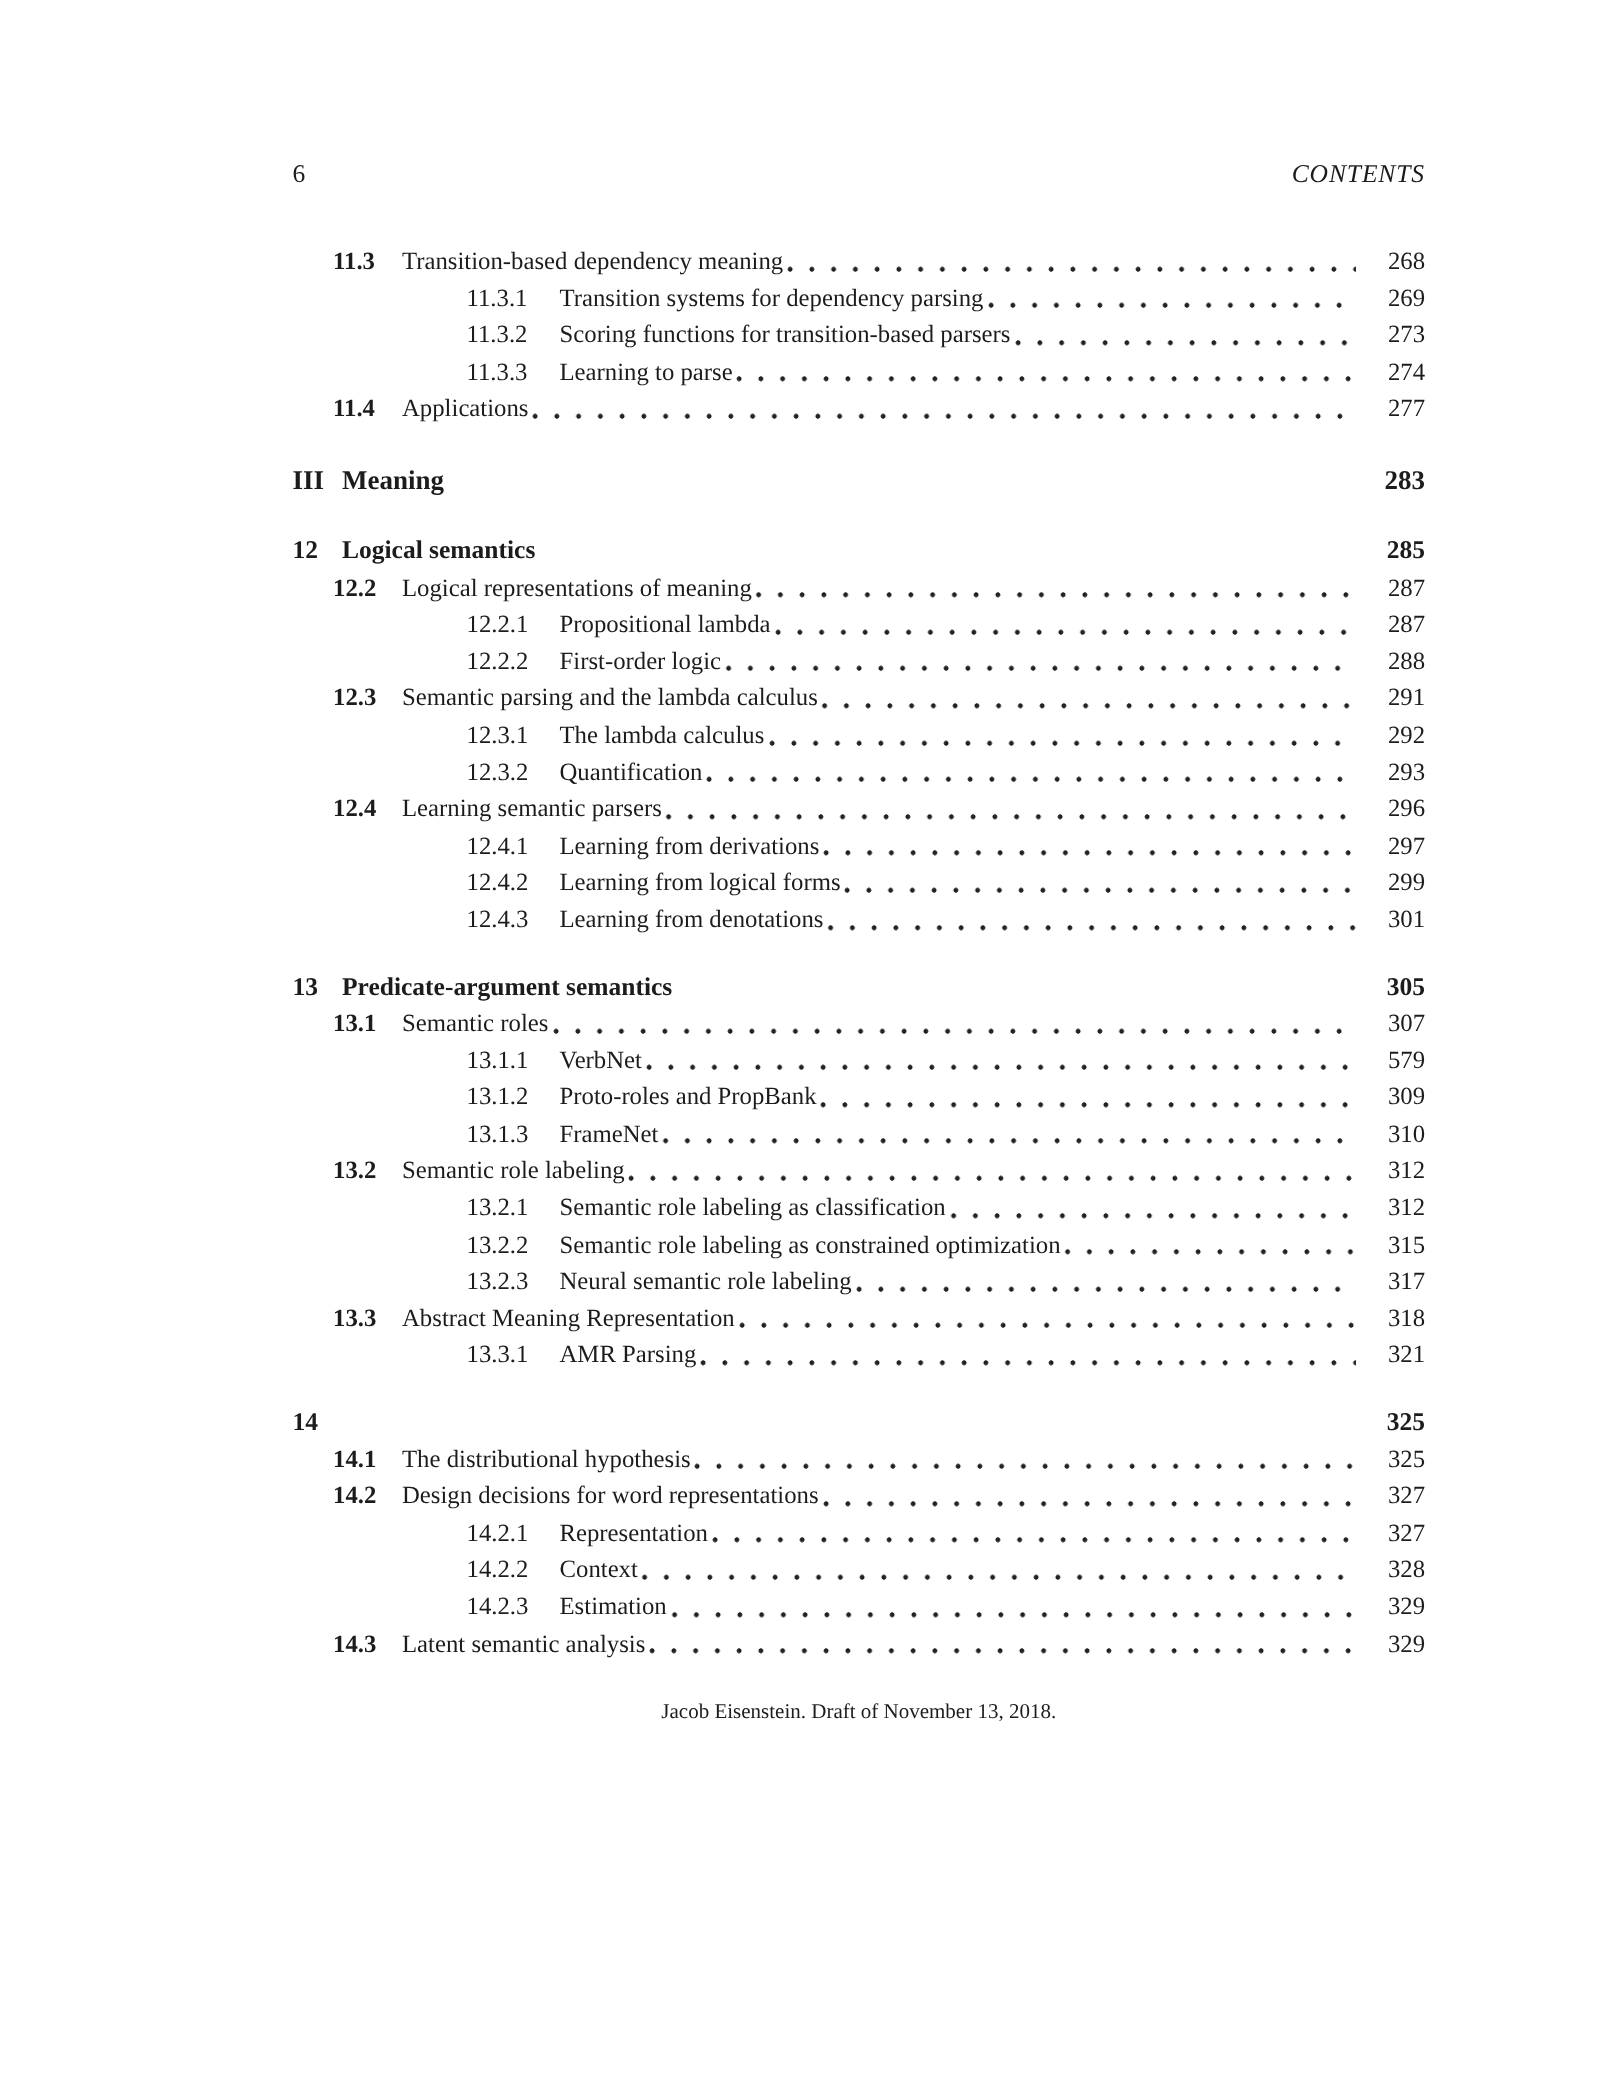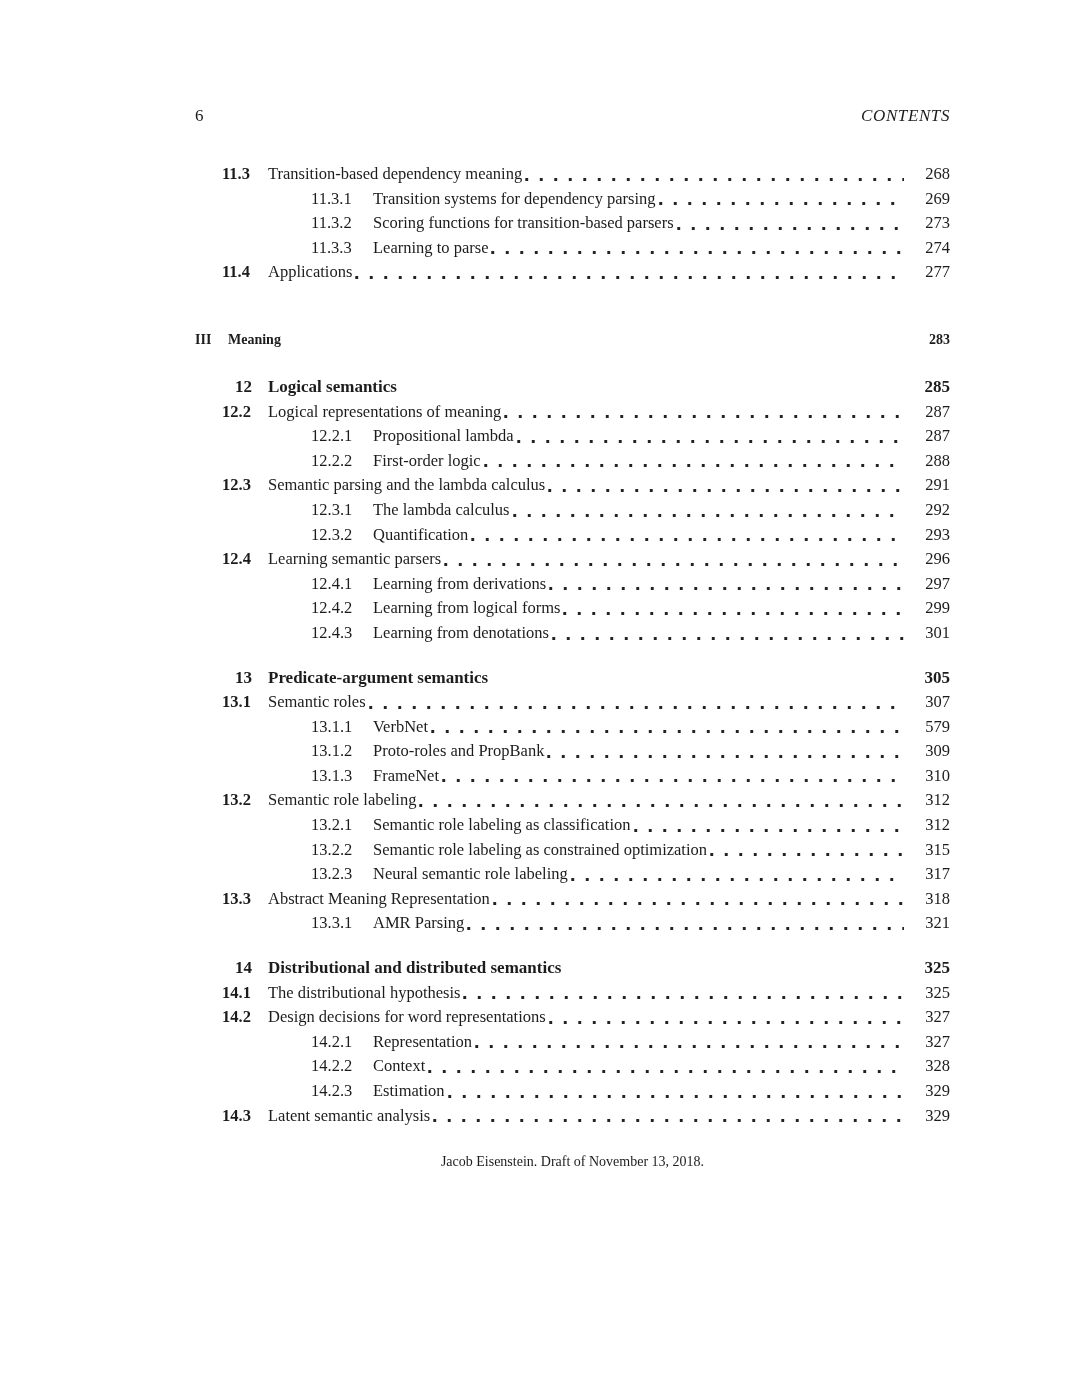--- a/index.html
+++ b/index.html
@@ -45,29 +45,28 @@
 
   .sec { padding-left: 27px; }
   .sec .lbl { width: 46px; font-weight: bold; }
   .subsec { padding-left: 73px; }
   .subsec .lbl { width: 62px; margin-left: 43px; }
 
   .chapter {
     font-weight: bold;
     font-size: 17px;
     margin-top: 20px;
-    margin-left: 40px;
   }
   .chapter .lbl { width: 33px; }
 
   .part {
     font-weight: bold;
-    font-size: 14px;
+    font-size: 18px;
     line-height: 30px;
-    margin-top: 40px;
+    margin-top: 20px;
     margin-bottom: 15px;
   }
   .part .lbl { width: 33px; }
 
   .part .leader, .chapter .leader { background: none; }
 
   .footer {
     text-align: center;
     margin-top: 26px;
     font-size: 14px;
@@ -246,21 +245,20 @@
         <span class="pg">318</span>
       </div>
       <div class="row subsec">
         <span class="lbl">13.3.1</span>
         <span class="ttl">AMR Parsing</span>
         <span class="leader"></span>
         <span class="pg">321</span>
       </div>
       <div class="row chapter">
         <span class="lbl">14</span>
-        <span class="ttl">Distributional and distributed semantics</span>
         <span class="leader"></span>
         <span class="pg">325</span>
       </div>
       <div class="row sec">
         <span class="lbl">14.1</span>
         <span class="ttl">The distributional hypothesis</span>
         <span class="leader"></span>
         <span class="pg">325</span>
       </div>
       <div class="row sec">

